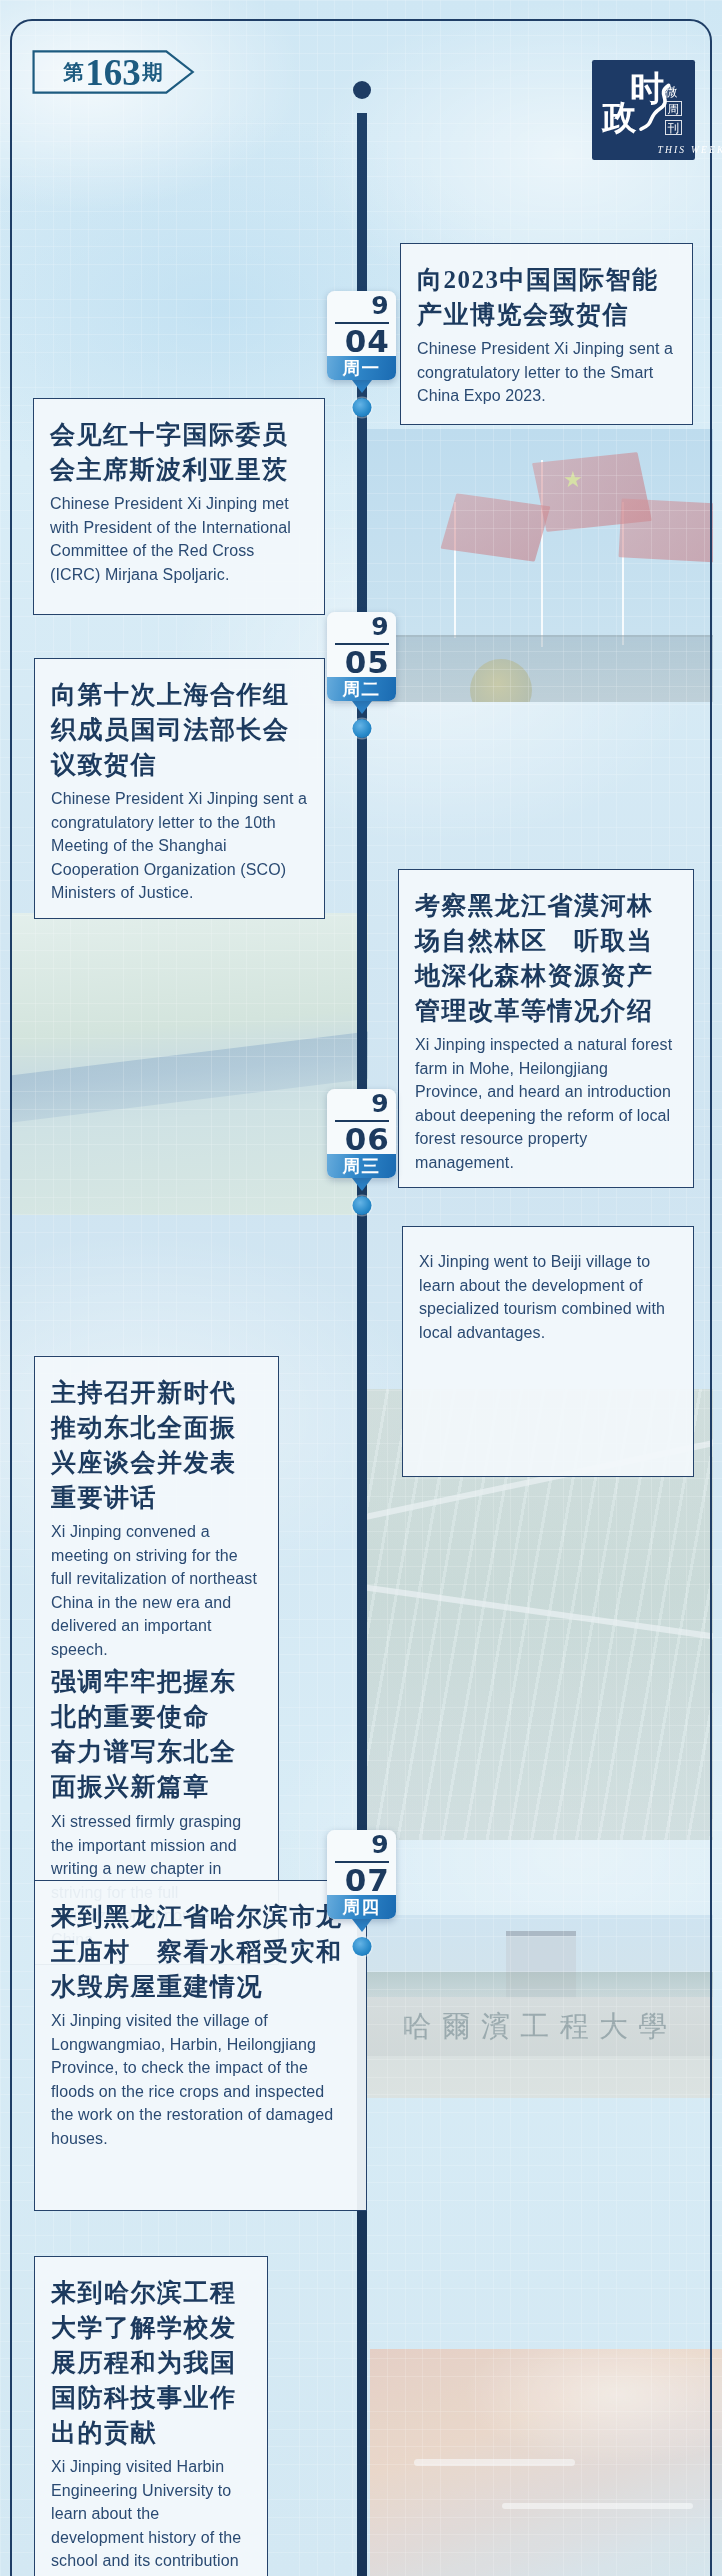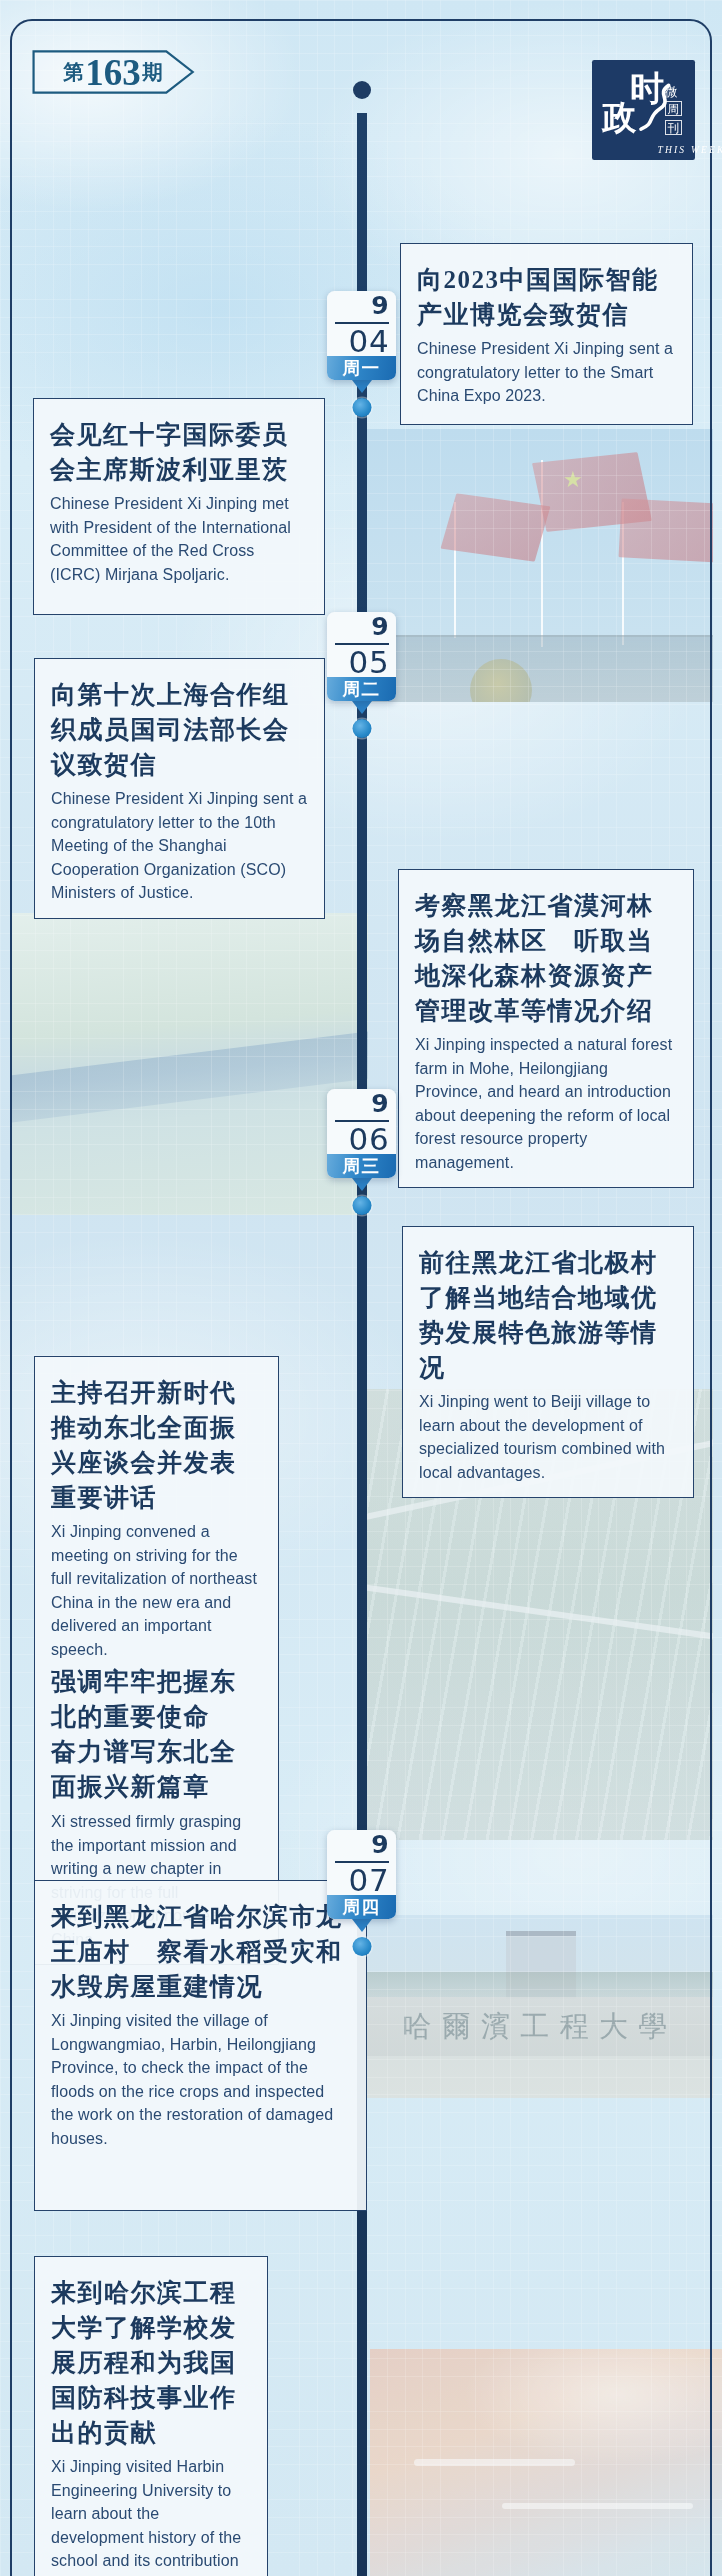--- a/index.html
+++ b/index.html
@@ -94,21 +94,21 @@
   .tl-startdot{position:absolute; left:353px; top:81px; width:18.3px; height:18.3px; border-radius:50%;
     background:#1e3c64; z-index:3;}
   .marker{position:absolute; left:327px; width:69px; z-index:6;}
   .m1{top:291px;} .m2{top:612px;} .m3{top:1089px;} .m4{top:1830px;}
   .date-box{position:relative; width:69px; border-radius:7.3px; overflow:hidden;
     box-shadow:0 2.2px 5.9px rgba(30,60,100,.25); background:#f6fafc;}
   .date-top{height:65px; position:relative; color:#1c3a5e;
     font-family:"DejaVu Sans","Liberation Sans",sans-serif;}
   .date-month{position:absolute; right:7.3px; top:0px; font-size:25px; font-weight:bold;}
   .date-rule{position:absolute; left:8px; right:7.3px; top:31px; height:2.2px; background:#1c3a5e;}
-  .date-day{position:absolute; right:6.6px; top:31.5px; font-size:31px; font-weight:normal; letter-spacing:0.7px;}
+  .date-day{position:absolute; right:6.6px; top:31.5px; font-size:31px; font-weight:bold; letter-spacing:0.7px;}
   .week-band{height:23.5px; display:flex; align-items:center; justify-content:center;
     background:linear-gradient(100deg,#66abdc 0%, #2f86c8 45%, #1a6ab1 100%);
     color:#fff; font-size:17.6px; font-weight:bold; letter-spacing:1.5px;}
   .pointer{width:0; height:0; margin:0 auto; border-left:10.3px solid transparent;
     border-right:10.3px solid transparent; border-top:13px solid #2b80c4;}
   .ev-dot{position:absolute; left:50%; transform:translateX(-50%); top:107px; width:19px; height:19px;
     border-radius:50%; background:radial-gradient(circle at 40% 35%, #65b4e6 0%, #2b8ccb 55%, #0f6cb0 100%);
     box-shadow:0 0 0 1.5px rgba(240,248,252,.35);}
   
   .card{position:absolute; z-index:5; box-sizing:border-box;
@@ -262,21 +262,20 @@
     <div class="card-title">向第十次上海合作组织成员国司法部长会议致贺信</div>
     <div class="card-body">Chinese President Xi Jinping sent a congratulatory letter to the 10th Meeting of the Shanghai Cooperation Organization (SCO) Ministers of Justice.</div>
   </div>
 
   <div class="card c-r2">
     <div class="card-title">考察黑龙江省漠河林场自然林区　听取当地深化森林资源资产管理改革等情况介绍</div>
     <div class="card-body">Xi Jinping inspected a natural forest farm in Mohe, Heilongjiang Province, and heard an introduction about deepening the reform of local forest resource property management.</div>
   </div>
 
   <div class="card c-r3">
-    <div class="card-title">前往黑龙江省北极村了解当地结合地域优势发展特色旅游等情况</div>
     <div class="card-body">Xi Jinping went to Beiji village to learn about the development of specialized tourism combined with local advantages.</div>
   </div>
 
   <div class="card c-l3">
     <div class="card-title">主持召开新时代推动东北全面振兴座谈会并发表重要讲话</div>
     <div class="card-body">Xi Jinping convened a meeting on striving for the full revitalization of northeast China in the new era and delivered an important speech.</div>
     <div class="card-title sec2">强调牢牢把握东北的重要使命　奋力谱写东北全面振兴新篇章</div>
     <div class="card-body">Xi stressed firmly grasping the important mission and writing a new chapter in striving for the full revitalization of northeast China.</div>
   </div>
 

